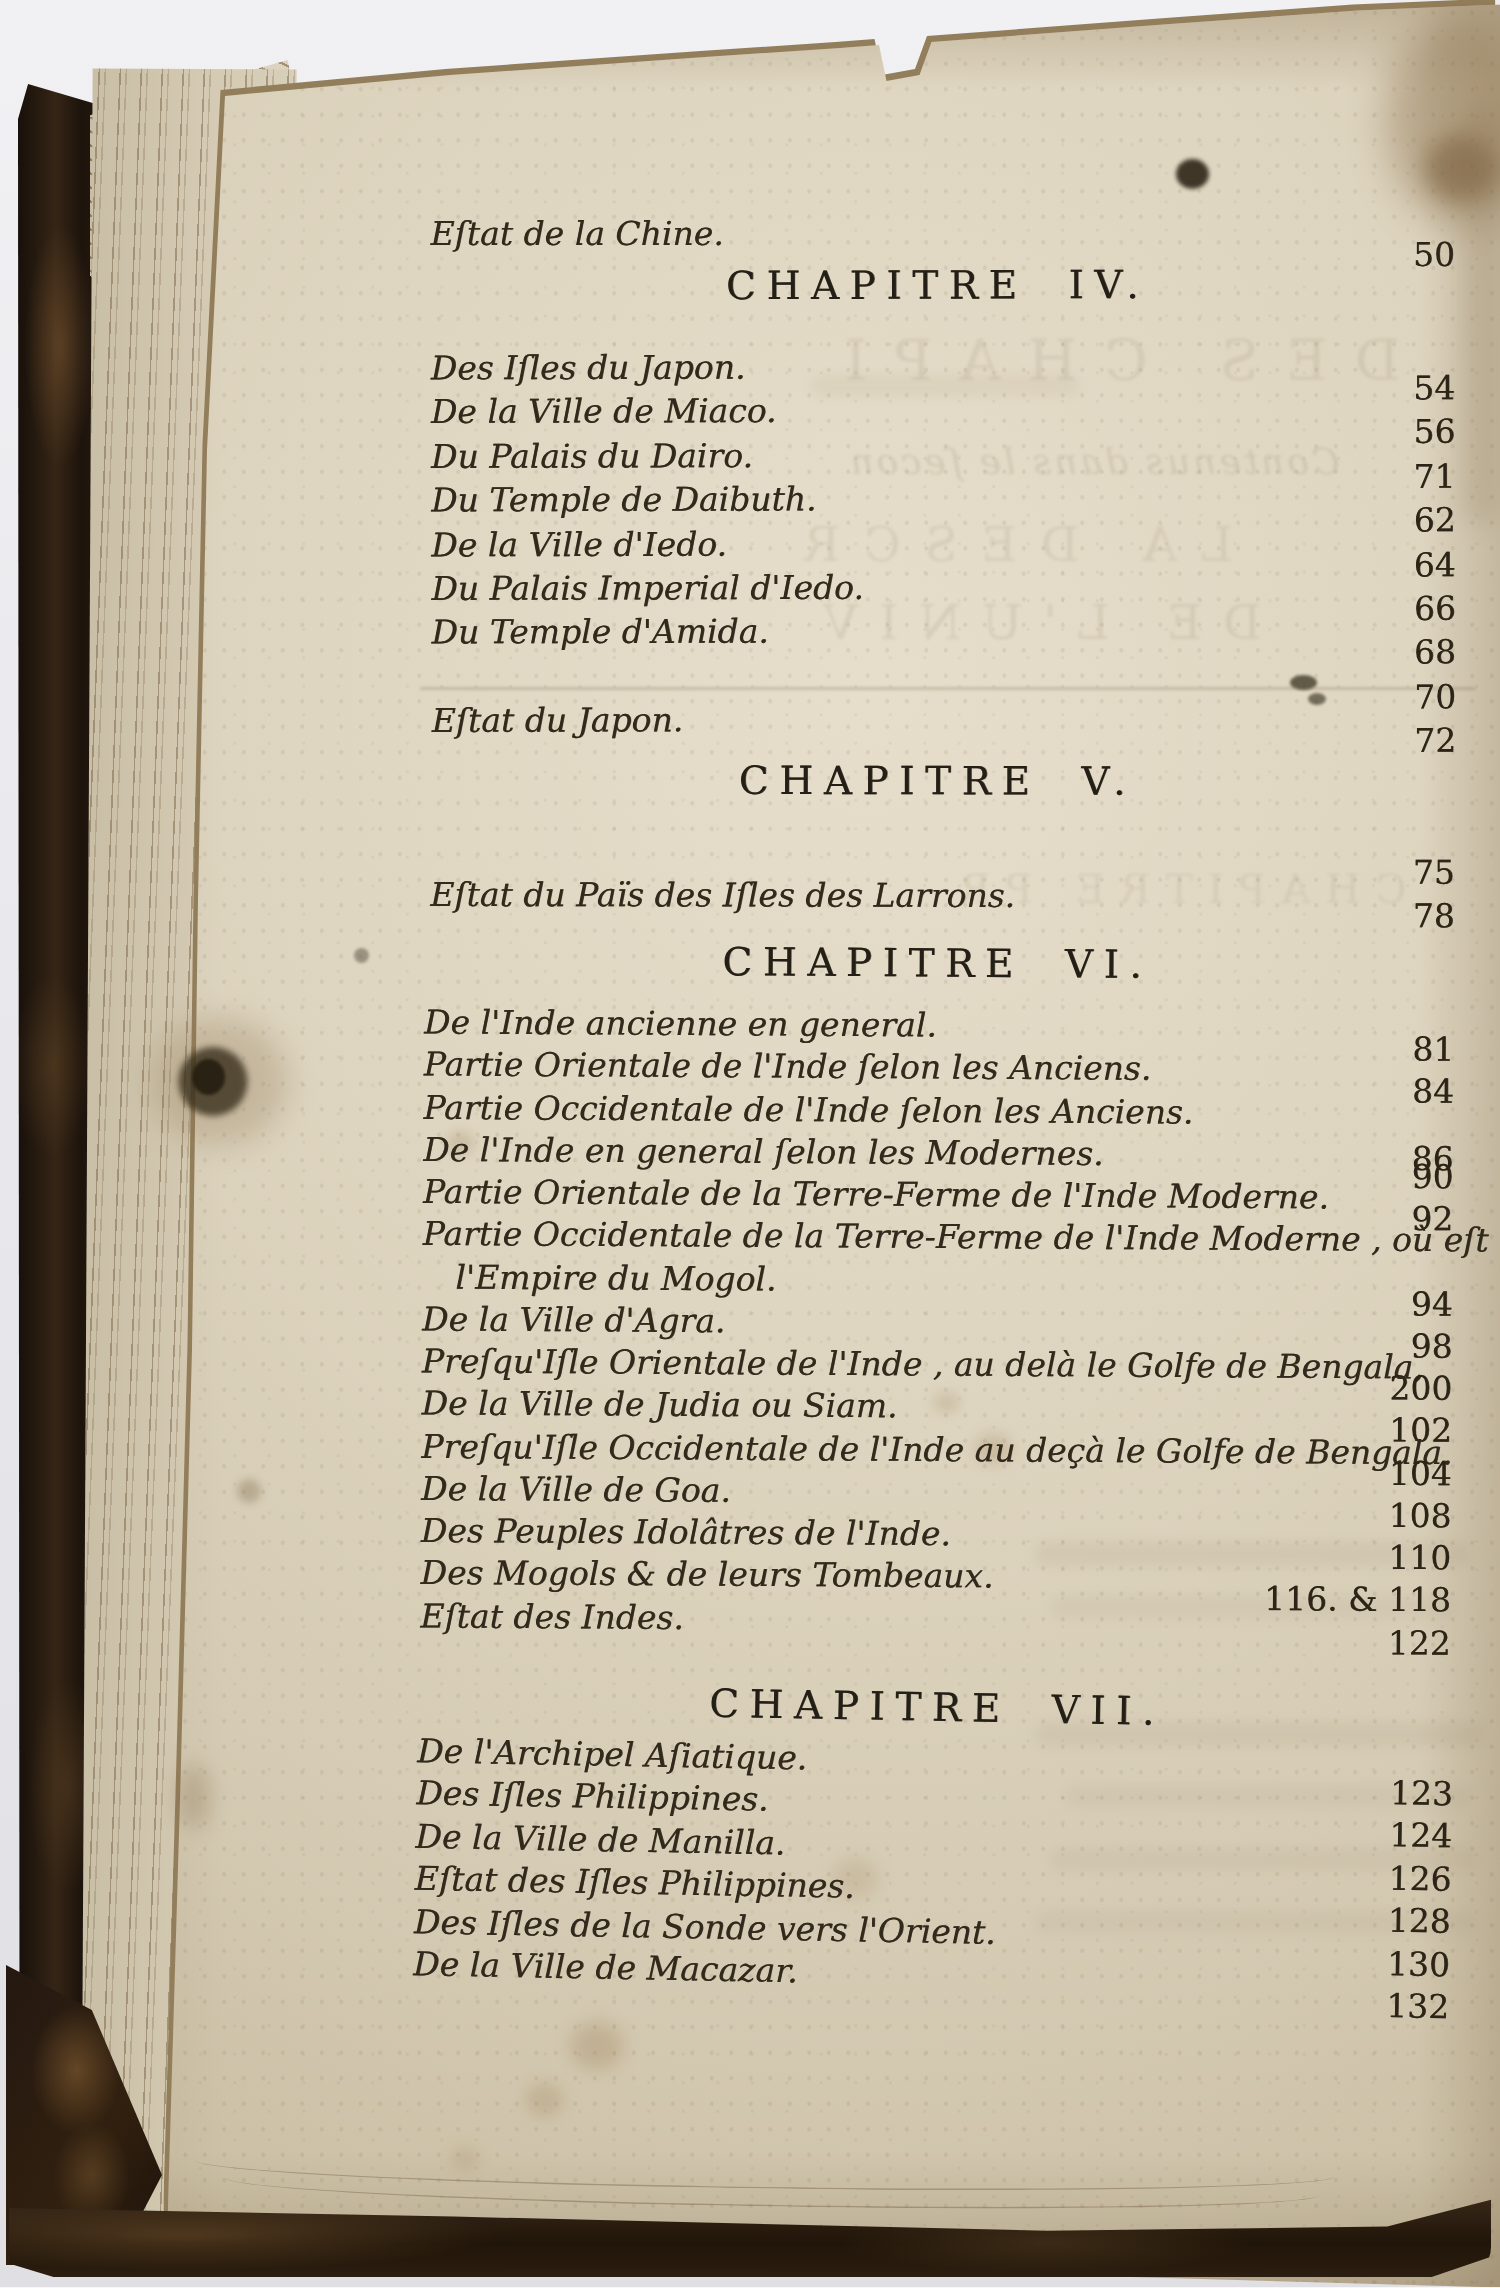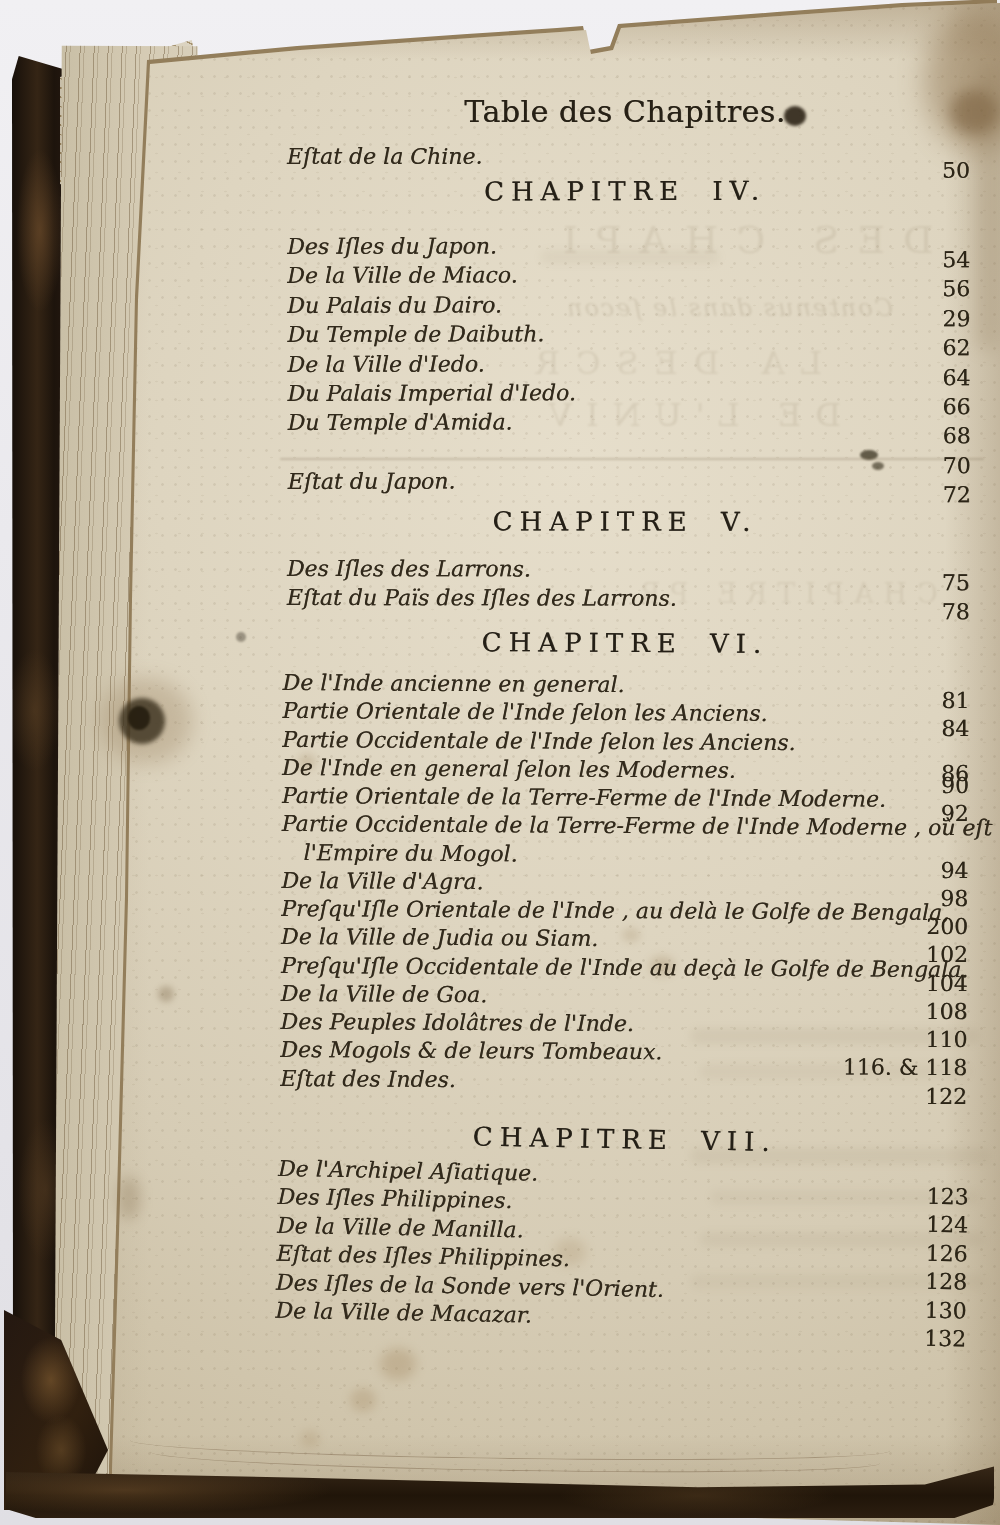--- a/index.html
+++ b/index.html
@@ -155,46 +155,44 @@
       <div class="stain" style="left: 700px; top: 1064px; width: 270px; height: 15px; background: rgb(138, 121, 92); opacity: 0.08; filter: blur(4px); border-radius: 8px;"></div>
       <div class="stain" style="left: 690px; top: 1148px; width: 300px; height: 16px; background: rgb(138, 121, 92); opacity: 0.1; filter: blur(4px); border-radius: 8px;"></div>
       <div class="stain" style="left: 710px; top: 1190px; width: 270px; height: 15px; background: rgb(138, 121, 92); opacity: 0.08; filter: blur(4px); border-radius: 8px;"></div>
       <div class="stain" style="left: 700px; top: 1232px; width: 285px; height: 15px; background: rgb(138, 121, 92); opacity: 0.09; filter: blur(4px); border-radius: 8px;"></div>
       <div class="stain" style="left: 690px; top: 1274px; width: 295px; height: 15px; background: rgb(138, 121, 92); opacity: 0.08; filter: blur(4px); border-radius: 8px;"></div>
       <div class="stain" style="left: 540px; top: 250px; width: 180px; height: 14px; background: rgb(138, 121, 92); opacity: 0.08; filter: blur(4px); border-radius: 8px;"></div>
       <div class="stain" style="left: 236px; top: 632px; width: 10px; height: 10px; background: rgb(71, 64, 51); opacity: 0.45; filter: blur(1px); border-radius: 50%;"></div>
     </div>
 
   <div id="print-layer">
-    <div class="title">Table des Chapitres.</div>
   <div class="lbl" style="left: 287px; top: 144px;">Eſtat de la Chine.</div>
       <div class="num" style="top: 158px;">50</div>
       <div class="sect" style="transform: rotate(-0.15deg); transform-origin: 285px 177px;">
         <div class="chap" style="top: 177px;">CHAPITRE IV.</div>
         <div class="lbl" style="left: 287px; top: 234px;">Des Iſles du Japon.</div>
         <div class="num" style="top: 249px;">54</div>
         <div class="lbl" style="left: 287px; top: 263.4px;">De la Ville de Miaco.</div>
         <div class="num" style="top: 278.4px;">56</div>
         <div class="lbl" style="left: 287px; top: 292.8px;">Du Palais du Dairo.</div>
-        <div class="num" style="top: 307.8px;">29</div>
+        <div class="num" style="top: 307.8px;">71</div>
         <div class="lbl" style="left: 287px; top: 322.2px;">Du Temple de Daibuth.</div>
         <div class="num" style="top: 337.2px;">62</div>
         <div class="lbl" style="left: 287px; top: 351.6px;">De la Ville d'Iedo.</div>
         <div class="num" style="top: 366.6px;">64</div>
         <div class="lbl" style="left: 287px; top: 381px;">Du Palais Imperial d'Iedo.</div>
         <div class="num" style="top: 396px;">66</div>
         <div class="lbl" style="left: 287px; top: 410.4px;">Du Temple d'Amida.</div>
         <div class="num" style="top: 425.4px;">68</div>
         <div class="num" style="top: 454.8px;">70</div>
         <div class="lbl" style="left: 287px; top: 469.2px;">Eſtat du Japon.</div>
         <div class="num" style="top: 484.2px;">72</div>
       </div>
       <div class="sect" style="transform: rotate(0.1deg); transform-origin: 285px 506px;">
         <div class="chap" style="top: 506px;">CHAPITRE V.</div>
-        <div class="lbl" style="left: 287px; top: 556px;">Des Iſles des Larrons.</div>
         <div class="num" style="top: 569px;">75</div>
         <div class="lbl" style="left: 287px; top: 585.2px;">Eſtat du Païs des Iſles des Larrons.</div>
         <div class="num" style="top: 598.2px;">78</div>
       </div>
       <div class="sect" style="transform: rotate(0.35deg); transform-origin: 285px 626px;">
         <div class="chap" style="top: 626px;">CHAPITRE VI.</div>
         <div class="lbl" style="left: 283px; top: 670px;">De l'Inde ancienne en general.</div>
         <div class="num" style="top: 684px;">81</div>
         <div class="lbl" style="left: 283px; top: 698.25px;">Partie Orientale de l'Inde ſelon les Anciens.</div>
         <div class="num" style="top: 712.25px;">84</div>

